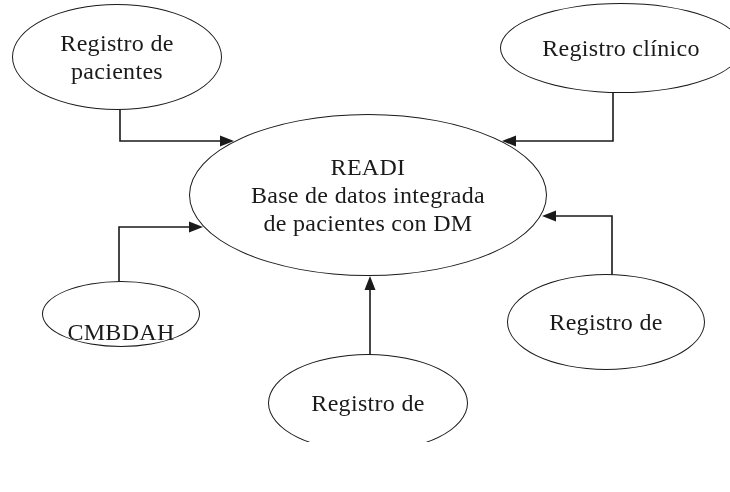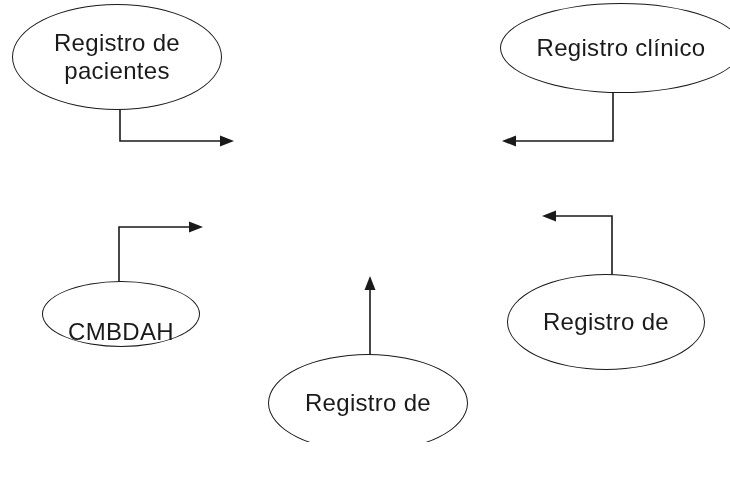--- a/index.html
+++ b/index.html
@@ -6,21 +6,21 @@
     margin: 0;
     padding: 0;
     background: #ffffff;
   }
   .canvas {
     position: relative;
     width: 730px;
     height: 442px;
     background: #ffffff;
     overflow: hidden;
-    font-family: Liberation Sans, sans-serif;
+    font-family: Liberation Serif, serif;
     color: #1a1a1a;
   }
   .edges-layer {
     position: absolute;
     left: 0;
     top: 0;
     width: 730px;
     height: 492px;
     z-index: 1;
   }
@@ -91,20 +91,25 @@
 
   <div class="node node-admisiones">
     <span>Registro de</span>
     <span>pacientes</span>
   </div>
 
   <div class="node node-clinico">
     <span>Registro clínico</span>
   </div>
 
+  <div class="node node-central">
+    <span>READI</span>
+    <span>Base de datos integrada</span>
+    <span>de pacientes con DM</span>
+  </div>
 
   <div class="node node-cmbdah">
     <span>CMBDAH</span>
   </div>
 
   <div class="node node-farmacia">
     <span>Registro de</span>
   </div>
 
   <div class="node node-laboratorio">

